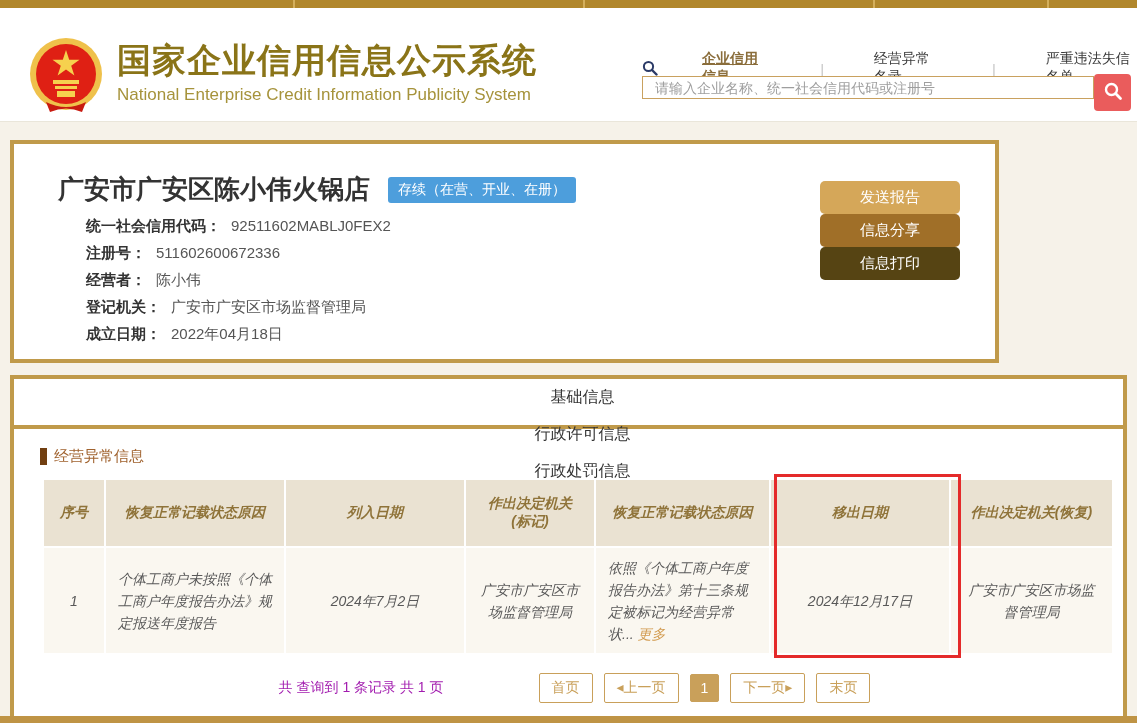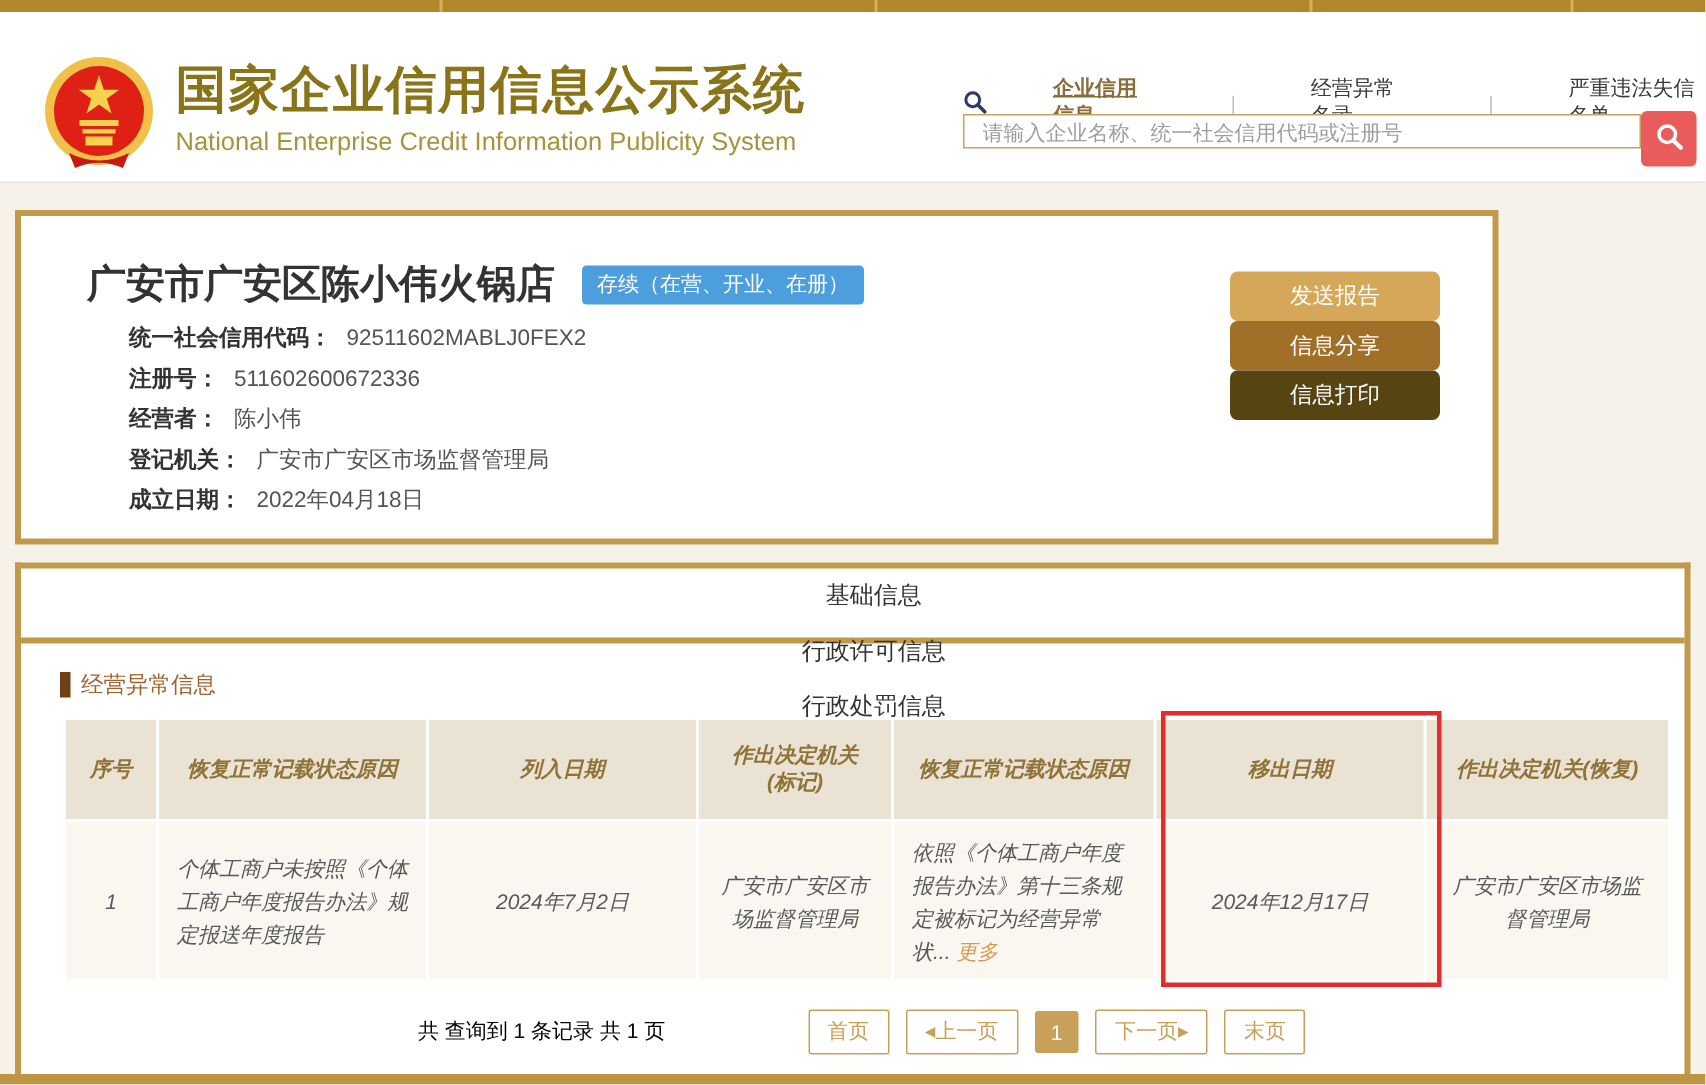--- a/index.html
+++ b/index.html
@@ -56,21 +56,21 @@
 
   .table-wrap { position:relative; margin:0 0 0 28px; width:1070px;font-style:italic; }
   table.abn { width:1070px; table-layout:fixed; border-collapse:separate; border-spacing:2px; background:#fff; }
   .abn th { background:#EAE2D2; color:#8F7339; font-size:14px; font-weight:bold; height:66px; text-align:center; vertical-align:middle; white-space:pre-line; padding:4px 8px; }
   .abn td { background:#FAF7F0; color:#595959; font-size:14px; height:105px; vertical-align:middle; text-align:center; padding:8px 12px; line-height:22px; }
   .abn td.lft { text-align:left; }
   .more-link { color:#D29B4F; cursor:pointer; }
   .red-box { position:absolute; left:732px; top:-4px; width:187px; height:calc(100% + 7px); border:3px solid #E42A2A; pointer-events:none; }
 
   .pagination { margin-top:18px; display:flex; justify-content:center; align-items:center; }
-  .pg-summary { font-size:14px; color:#000000; margin-right:95px;margin-left:12px; }
+  .pg-summary { font-size:14px; color:#a21caf; margin-right:95px;margin-left:12px; }
   .pg-btns { display:flex; align-items:center; gap:11px; }
   .pg-btn { border:1px solid #C9A05A; color:#C9A05A; background:transparent; font-size:14px; padding:5px 12px; border-radius:2px; cursor:pointer; font-family:"Liberation Sans", sans-serif; }
   .pg-btn.current { background:#C9A05A; color:#fff; border-color:#C9A05A; padding:5px 10px; }
 
   .footer-bar { position:absolute; left:0; top:716px; width:1137px; height:7px; background:#BF9445; }
 </style>
 </head>
 <body>
 
 <div class="topbar">

